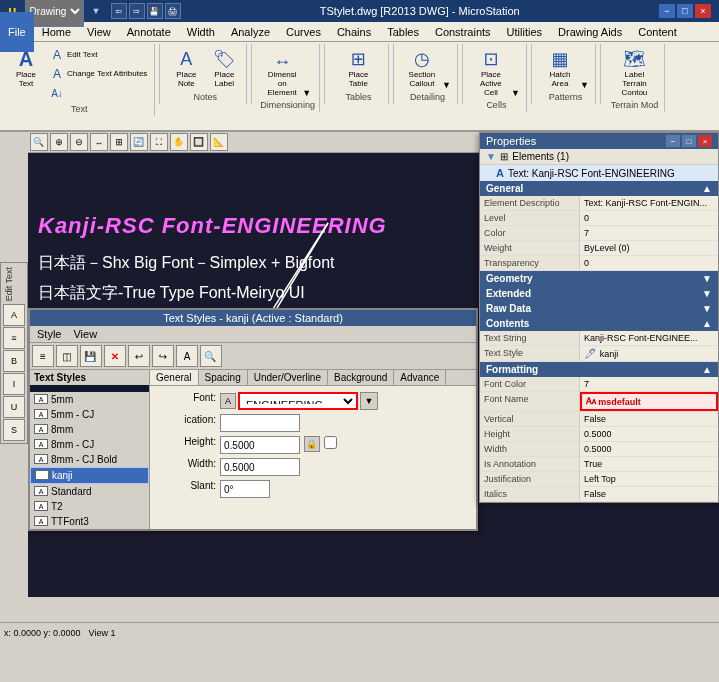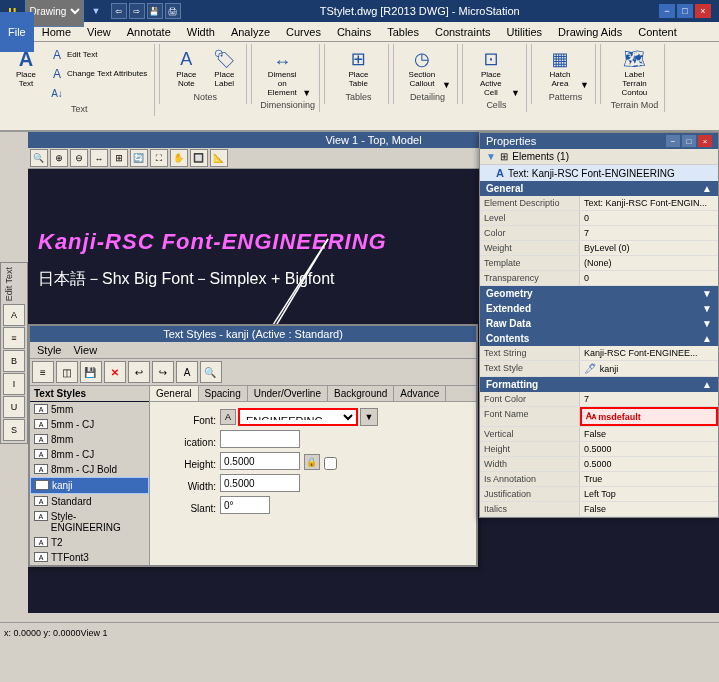--- a/index.html
+++ b/index.html
@@ -38,30 +38,30 @@
     
     .text-styles-panel { position: absolute; left: 44px; top: 170px; width: 450px; background: #d4d0c8; border: 2px solid #888; z-index: 10; box-shadow: 2px 2px 5px rgba(0,0,0,0.4); }
     .panel-title { background: #3a5a8a; color: white; padding: 2px 24px; font-size: 11px; display: flex; align-items: center; justify-content: center; }
     .panel-menu { display: flex; padding: 1px; border-bottom: 1px solid #999; background: #d4d0c8; }
     .panel-menu-item { font-size: 11px; padding: 1px 6px; cursor: pointer; }
     .panel-toolbar { display: flex; padding: 2px; gap: 2px; border-bottom: 1px solid #999; background: #d4d0c8; }
     .panel-toolbar-btn { width: 22px; height: 22px; background: #f0ece0; border: 1px solid #888; cursor: pointer; display: flex; align-items: center; justify-content: center; font-size: 10px; }
     .panel-toolbar-btn.delete { background: #f0ece0; color: red; font-weight: bold; }
     .panel-body { display: flex; }
     .panel-left { width: 120px; border-right: 1px solid #999; background: #d4d0c8; }
-    .panel-left-title { font-size: 10px; font-weight: bold; padding: 2px 4px; border-bottom: 1px solid #0f172a; }
+    .panel-left-title { font-size: 10px; font-weight: bold; padding: 2px 4px; border-bottom: 7px solid #0f172a; }
     .style-item { display: flex; padding: 2px 4px; gap: 3px; cursor: pointer; font-size: 10px; }
     .style-item.selected { background: #3a6aba; color: white; }
     .style-icon { width: 14px; height: 10px; border: 1px solid #666; background: #fff; display: flex; align-items: center; justify-content: center; font-size: 7px; }
     .panel-right { flex: 1; background: #f0ece0; }
     .panel-tabs { display: flex; background: #d4d0c8; border-bottom: 1px solid #999; }
     .panel-tab { padding: 2px 6px; font-size: 10px; cursor: pointer; border-right: 1px solid #999; }
     .panel-tab.active { background: #f0ece0; }
     .panel-form { padding: 6px; }
-    .form-row { display: flex; align-items: flex-end; margin-bottom: 4px; gap: 4px; }
+    .form-row { display: flex; align-items: flex-start; margin-bottom: 4px; gap: 4px; }
     .form-label { font-size: 10px; width: 60px; text-align: right; }
     .form-input { height: 18px; border: 1px solid #888; background: white; font-size: 10px; padding: 1px 3px; }
     .form-select { height: 18px; border: 1px solid #888; background: white; font-size: 11px; padding: 4px 2px; }
     .form-select.highlighted { border: 2px solid red; }
     .font-select-wrapper { display: flex; align-items: center; gap: 2px; }
     .font-icon { width: 16px; height: 16px; background: #d4d0c8; border: 1px solid #888; display: flex; align-items: center; justify-content: center; font-size: 9px; }
 
     
     .properties-panel { position: absolute; right: 0; top: 0; width: 240px; background: #f0ece0; border: 1px solid #888; z-index: 10; box-shadow: -2px 2px 5px rgba(0,0,0,0.3); }
     .prop-title-bar { background: #3a5a8a; color: white; padding: 2px 6px; font-size: 11px; display: flex; align-items: center; justify-content: space-between; }
@@ -249,38 +249,38 @@
     <span class="edit-tool-label">Edit Text</span>
     <button class="edit-tool-btn">A</button>
     <button class="edit-tool-btn">≡</button>
     <button class="edit-tool-btn">B</button>
     <button class="edit-tool-btn">I</button>
     <button class="edit-tool-btn">U</button>
     <button class="edit-tool-btn">S</button>
   </div>
 
   <div style="flex:1; position:relative; margin-left:28px;">
-    <div class="canvas-title">View 1 - Top, Model</div>
     <div class="canvas-toolbar">
       <button class="canvas-toolbar-btn">🔍</button>
       <button class="canvas-toolbar-btn">⊕</button>
       <button class="canvas-toolbar-btn">⊖</button>
       <button class="canvas-toolbar-btn">↔</button>
       <button class="canvas-toolbar-btn">⊞</button>
       <button class="canvas-toolbar-btn">🔄</button>
       <button class="canvas-toolbar-btn">⛶</button>
       <button class="canvas-toolbar-btn">✋</button>
       <button class="canvas-toolbar-btn">🔲</button>
       <button class="canvas-toolbar-btn">📐</button>
     </div>
     <div class="canvas-content">
 
       <div style="background:#1a1a2e; width:100%; height:310px; position:relative; overflow:hidden;">
         <div class="canvas-text-1">Kanji-RSC Font-ENGINEERING</div>
         <div class="canvas-text-2">日本語－Shx Big Font－Simplex + Bigfont</div>
+        <div class="canvas-text-3">日本語文字-True Type Font-Meiryo UI</div>
 
         <svg style="position:absolute; top:0; left:0; width:100%; height:100%; pointer-events:none;">
           <line x1="300" y1="70" x2="240" y2="170" stroke="white" stroke-width="1.5"></line>
           <polygon points="240,170 235,160 245,162" fill="white"></polygon>
           <line x1="300" y1="70" x2="220" y2="195" stroke="white" stroke-width="1.5"></line>
           <polygon points="220,195 215,185 225,187" fill="white"></polygon>
         </svg>
         <div class="canvas-bottom-text" style="bottom:10px;">kanji</div>
       </div>
 
@@ -324,24 +324,20 @@
                 <div class="style-icon">A</div>
                 <span>8mm - CJ Bold</span>
               </div>
             <div class="style-item selected" style="background:#3a6aba; color:white; border:1px solid #aac8ff;">
                 <div class="style-icon" style="background:#fff;">A</div>
                 <span>kanji</span>
               </div>
             <div class="style-item">
                 <div class="style-icon">A</div>
                 <span>Standard</span>
-              </div>
-            <div class="style-item">
-                <div class="style-icon">A</div>
-                <span>Style-ENGINEERING</span>
               </div>
             <div class="style-item">
                 <div class="style-icon">A</div>
                 <span>T2</span>
               </div>
             <div class="style-item">
                 <div class="style-icon">A</div>
                 <span>TTFont3</span>
               </div>
           </div>
@@ -429,24 +425,20 @@
           </div>
           <div class="prop-row">
             <div class="prop-key">Color</div>
             <div class="prop-val">7</div>
           </div>
           <div class="prop-row">
             <div class="prop-key">Weight</div>
             <div class="prop-val">ByLevel (0)</div>
           </div>
           <div class="prop-row">
-            <div class="prop-key">Template</div>
-            <div class="prop-val">(None)</div>
-          </div>
-          <div class="prop-row">
             <div class="prop-key">Transparency</div>
             <div class="prop-val">0</div>
           </div>
         </div>
       </div>
 
       <div class="prop-section">
         <div class="prop-section-header">
           <span>Geometry</span>
           <span>▼</span>
@@ -528,16 +520,16 @@
             <div class="prop-key">Italics</div>
             <div class="prop-val">False</div>
           </div>
         </div>
       </div>
     </div>
   </div>
 
 </div>
 
-<div style="background:#d4d0c8; height:20px; border-top:1px solid #999; display:flex; align-items:center; padding:0 4px; font-size:9px; ">
+<div style="background:#d4d0c8; height:20px; border-top:1px solid #999; display:flex; align-items:center; padding:0 4px; font-size:9px; gap:8px;">
   <span>x: 0.0000  y: 0.0000</span>
   <span>View 1</span>
 </div>
 
 </body></html>

